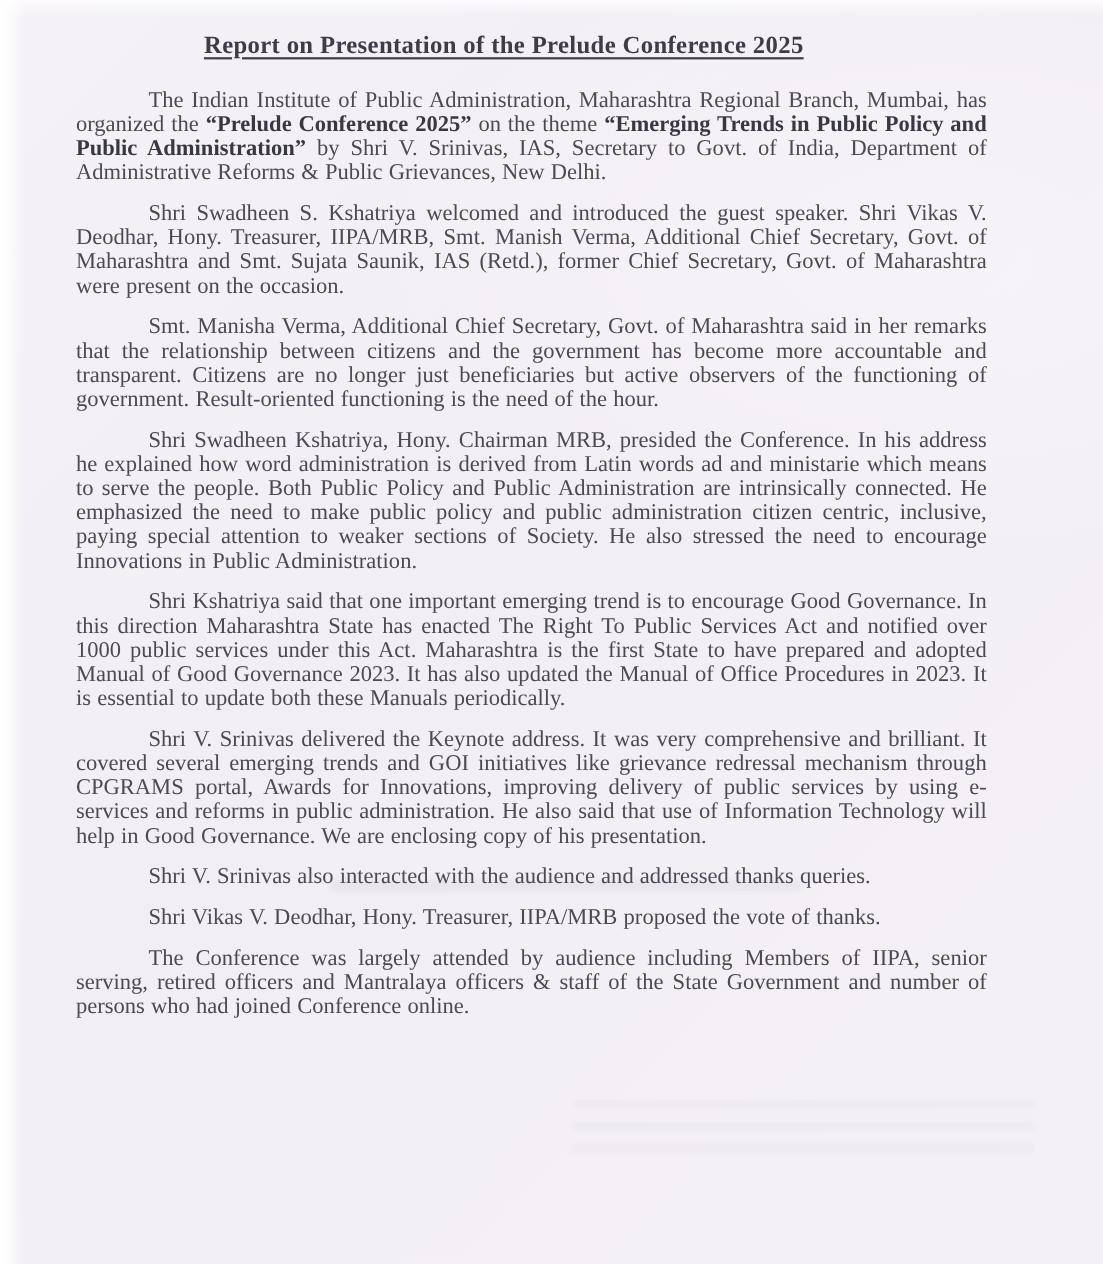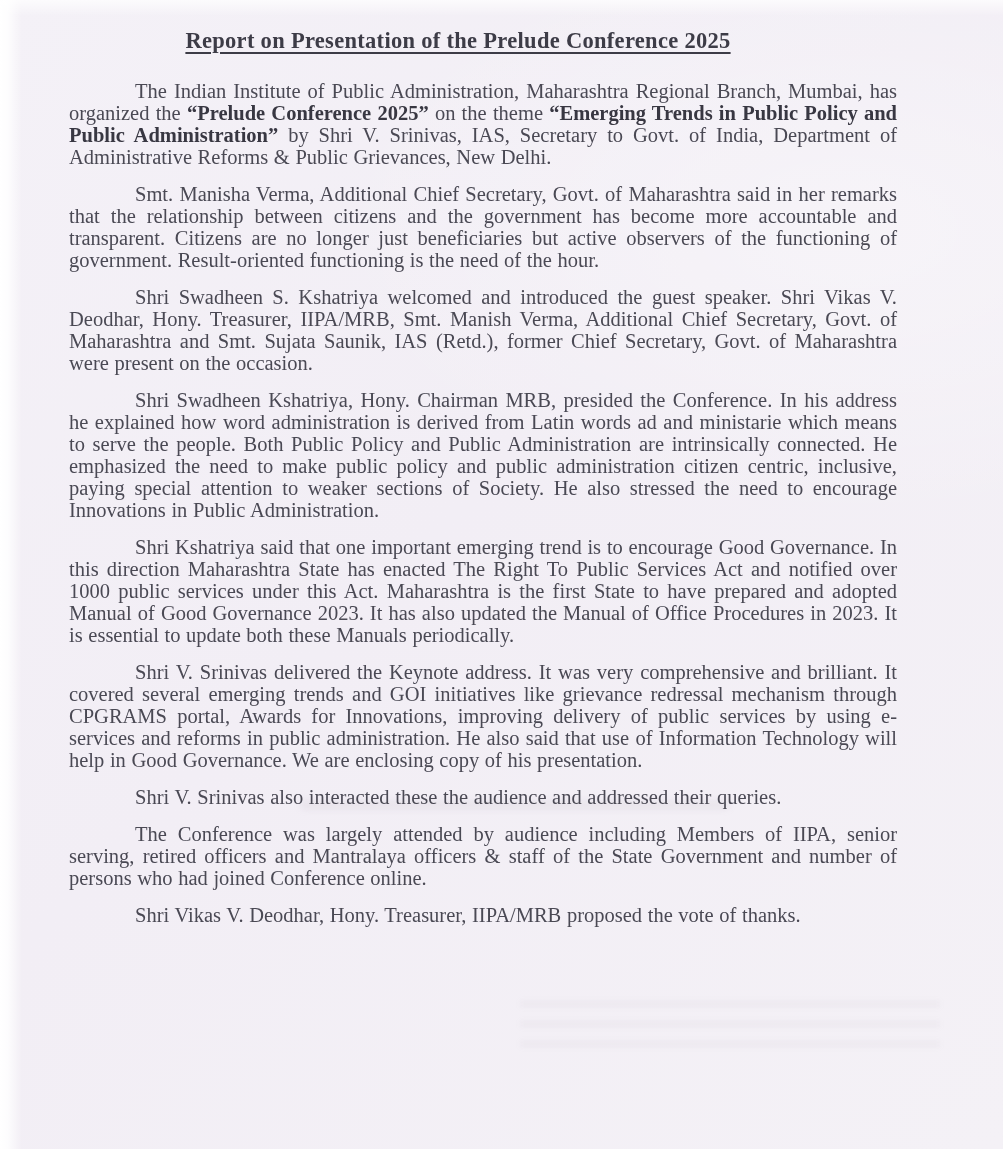--- a/index.html
+++ b/index.html
@@ -96,22 +96,22 @@
 
 <div class="scan-edge-left"></div>
 <div class="scan-edge-top"></div>
 <div class="scan-smudge-1"></div>
 <div class="scan-smudge-2"></div>
 
 <div class="page">
   <h1 class="doc-title">Report on Presentation of the Prelude Conference 2025</h1>
   <div class="doc-body">
       <p class="para"><span>The Indian Institute of Public Administration, Maharashtra Regional Branch, Mumbai, has organized the </span><span class="bold">“Prelude Conference 2025”</span><span> on the theme </span><span class="bold">“Emerging Trends in Public Policy and Public Administration”</span><span> by Shri V. Srinivas, IAS, Secretary to Govt. of India, Department of Administrative Reforms &amp; Public Grievances, New Delhi.</span></p>
+      <p class="para"><span>Shri Swadheen S. Kshatriya welcomed and introduced the guest speaker. Shri Vikas V. Deodhar, Hony. Treasurer, IIPA/MRB, Smt. Manish Verma, Additional Chief Secretary, Govt. of Maharashtra and Smt. Sujata Saunik, IAS (Retd.), former Chief Secretary, Govt. of Maharashtra were present on the occasion.</span></p>
       <p class="para"><span>Smt. Manisha Verma, Additional Chief Secretary, Govt. of Maharashtra said in her remarks that the relationship between citizens and the government has become more accountable and transparent. Citizens are no longer just beneficiaries but active observers of the functioning of government. Result-oriented functioning is the need of the hour.</span></p>
-      <p class="para"><span>Shri Swadheen S. Kshatriya welcomed and introduced the guest speaker. Shri Vikas V. Deodhar, Hony. Treasurer, IIPA/MRB, Smt. Manish Verma, Additional Chief Secretary, Govt. of Maharashtra and Smt. Sujata Saunik, IAS (Retd.), former Chief Secretary, Govt. of Maharashtra were present on the occasion.</span></p>
       <p class="para"><span>Shri Swadheen Kshatriya, Hony. Chairman MRB, presided the Conference. In his address he explained how word administration is derived from Latin words ad and ministarie which means to serve the people. Both Public Policy and Public Administration are intrinsically connected. He emphasized the need to make public policy and public administration citizen centric, inclusive, paying special attention to weaker sections of Society. He also stressed the need to encourage Innovations in Public Administration.</span></p>
       <p class="para"><span>Shri Kshatriya said that one important emerging trend is to encourage Good Governance. In this direction Maharashtra State has enacted The Right To Public Services Act and notified over 1000 public services under this Act. Maharashtra is the first State to have prepared and adopted Manual of Good Governance 2023. It has also updated the Manual of Office Procedures in 2023. It is essential to update both these Manuals periodically.</span></p>
       <p class="para"><span>Shri V. Srinivas delivered the Keynote address. It was very comprehensive and brilliant. It covered several emerging trends and GOI initiatives like grievance redressal mechanism through CPGRAMS portal, Awards for Innovations, improving delivery of public services by using e-services and reforms in public administration. He also said that use of Information Technology will help in Good Governance. We are enclosing copy of his presentation.</span></p>
-      <p class="para"><span>Shri V. Srinivas also interacted these the audience and addressed their queries.</span></p>
+      <p class="para"><span>Shri V. Srinivas also interacted with the audience and addressed thanks queries.</span></p>
+      <p class="para"><span>Shri Vikas V. Deodhar, Hony. Treasurer, IIPA/MRB proposed the vote of thanks.</span></p>
       <p class="para"><span>The Conference was largely attended by audience including Members of IIPA, senior serving, retired officers and Mantralaya officers &amp; staff of the State Government and number of persons who had joined Conference online.</span></p>
-      <p class="para"><span>Shri Vikas V. Deodhar, Hony. Treasurer, IIPA/MRB proposed the vote of thanks.</span></p>
     </div>
 </div>
 
 </body></html>

